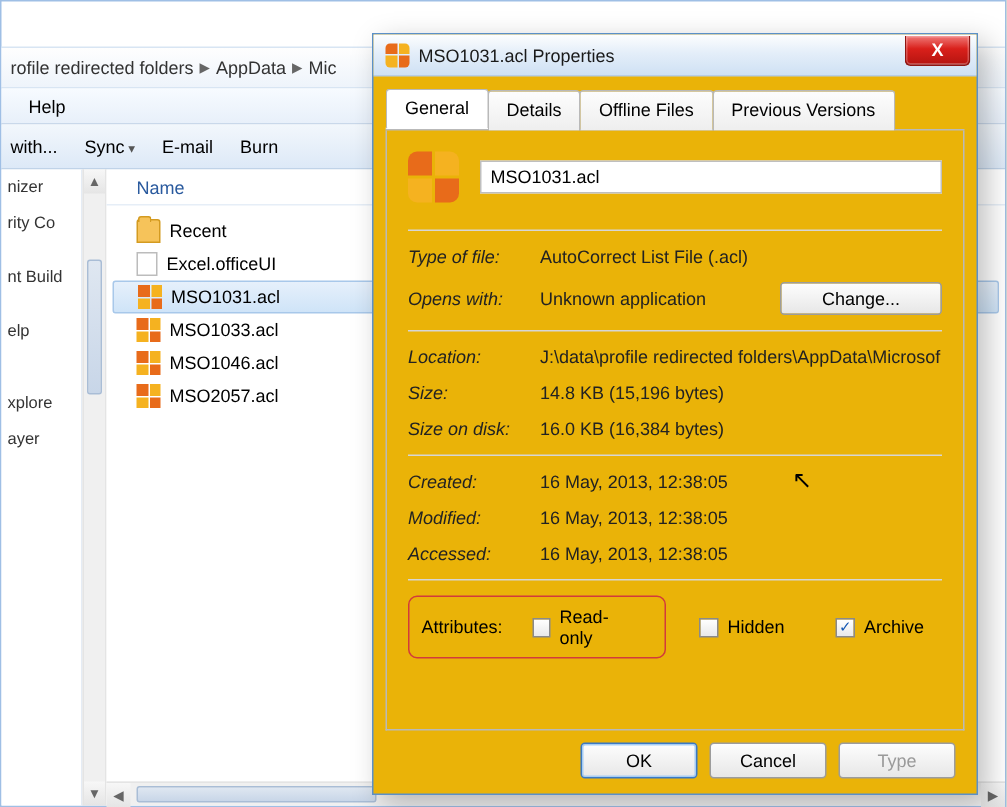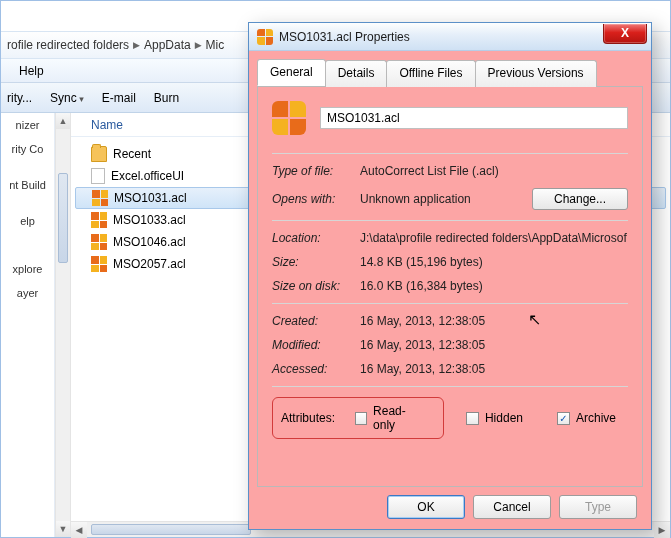--- a/index.html
+++ b/index.html
@@ -8,21 +8,21 @@
   
   .explorer { position: absolute; left: 0; top: 0; width: 671px; height: 538px; background: #fff; border: 1px solid #9fbfe5; }
   .crumbbar { position: absolute; top: 30px; left: 0; right: 0; height: 28px; border-top: 1px solid #d8e5f3; border-bottom: 1px solid #d8e5f3; background: linear-gradient(#fefefe, #eef4fb); color: #333; display: flex; align-items: center; padding-left: 6px; overflow: hidden; white-space: nowrap; }
   .crumbbar .sep { margin: 0 4px; font-size: 9px; color: #666; }
   .menubar { position: absolute; top: 58px; left: 0; right: 0; height: 24px; background: linear-gradient(#f7fbff,#e8f0fa); border-bottom: 1px solid #c9d8ea; display: flex; align-items: center; padding-left: 10px; }
   .menubar span { padding: 3px 8px; }
   .toolbar { position: absolute; top: 82px; left: 0; right: 0; height: 30px; background: linear-gradient(#f2f7fc,#dde9f7); border-bottom: 1px solid #c0d3e8; display: flex; align-items: center; padding-left: 6px; gap: 18px; }
   .toolbar .drop:after{ content:" ▾"; font-size:9px; color:#555;}
 
   .sidebar { position: absolute; top: 112px; left: 0; width: 54px; bottom: 0; border-right: 1px solid #e5ecf5; background: #fff; color: #333; }
-  .sidebar div { padding: 6px 4px; overflow: hidden; white-space: nowrap; text-align: center; font-size: 11px; }
+  .sidebar div { padding: 6px 4px; overflow: hidden; white-space: nowrap; text-align: left; font-size: 11px; }
 
   .vscroll { position:absolute; top:112px; left:54px; width:16px; bottom:0; background:#f0f0f0; border-left:1px solid #e4e4e4; border-right:1px solid #e4e4e4;}
   .vscroll .up,.vscroll .dn{height:16px;background:linear-gradient(#f7f7f7,#e5e5e5);text-align:center;font-size:9px;line-height:16px;color:#666;}
   .vscroll .dn{position:absolute;bottom:0;width:100%;}
   .vscroll .thumb{position:absolute;left:2px;right:2px;top:60px;height:90px;background:linear-gradient(#dfe7f1,#c8d6e8);border:1px solid #a9bdd6;border-radius:2px;}
 
   .listarea { position: absolute; top: 112px; left: 70px; right: 0; bottom: 0; background: #fff; }
   .colhead { height: 24px; border-bottom: 1px solid #e6eef7; display:flex; align-items:center; padding-left: 20px; color:#2a5a9e;}
   .items { padding: 6px 0; }
   .item { display:flex; align-items:center; height:22px; padding-left: 20px; gap:6px;}
@@ -35,21 +35,21 @@
   .ico-acl span:nth-child(2){background:#f5b220;}
   .ico-acl span:nth-child(3){background:#f5b220;}
   .ico-acl span:nth-child(4){background:#e86b1a;}
 
   .hscroll { position:absolute; left:70px; right:0; bottom:0; height:16px; background:#f0f0f0; border-top:1px solid #e4e4e4;}
   .hscroll .lft,.hscroll .rgt{width:16px;height:16px;background:linear-gradient(#f7f7f7,#e5e5e5);text-align:center;font-size:9px;line-height:16px;color:#666;display:inline-block;}
   .hscroll .rgt{float:right;}
   .hscroll .thumb{position:absolute;top:2px;bottom:2px;left:20px;width:160px;background:linear-gradient(#dfe7f1,#c8d6e8);border:1px solid #a9bdd6;border-radius:2px;}
 
   
-  .dialog { position:absolute; top:22px; left:248px; width:404px; height:508px; background:#fca5a5; border:1px solid #5b90c8; box-shadow: 6px 6px 18px rgba(0,0,0,0.25);}
+  .dialog { position:absolute; top:22px; left:248px; width:404px; height:508px; background:#eab308; border:1px solid #5b90c8; box-shadow: 6px 6px 18px rgba(0,0,0,0.25);}
   .titlebar { height:28px; background:linear-gradient(#fdfefe,#e4eef9 45%,#cfe1f4); border-bottom:1px solid #b6cde6; display:flex; align-items:center; padding:0 4px 0 8px; gap:6px;}
   .titlebar .ticon{ width:16px;height:16px; display:grid; grid-template-columns:1fr 1fr; grid-template-rows:1fr 1fr; gap:1px;}
   .titlebar .ticon span:nth-child(1){background:#e86b1a;border-radius:3px 0 0 0;}
   .titlebar .ticon span:nth-child(2){background:#f5b220;border-radius:0 3px 0 0;}
   .titlebar .ticon span:nth-child(3){background:#f5b220;border-radius:0 0 0 3px;}
   .titlebar .ticon span:nth-child(4){background:#e86b1a;border-radius:0 0 3px 0;}
   .titlebar .title{ flex:1; color:#1a1a1a;}
   .closebtn { width:44px; height:20px; margin-top:-6px; background:linear-gradient(#f07a78,#d9201b 45%,#b51410); border:1px solid #8f1511; border-top:none; border-radius:0 0 4px 4px; color:#fff; text-align:center; font-weight:bold; line-height:18px; box-shadow: inset 0 0 0 1px rgba(255,255,255,0.25);}
   
   .tabstrip { display:flex; margin:8px 8px 0 8px; border-bottom:1px solid #b9b9b9; }
@@ -64,21 +64,21 @@
   .bigicon span:nth-child(2){background:#f5b220;border-radius:0 6px 0 0;}
   .bigicon span:nth-child(3){background:#f5b220;border-radius:0 0 0 6px;}
   .bigicon span:nth-child(4){background:#e86b1a;border-radius:0 0 6px 0;}
   .namebox { flex:1; height:22px; border:1px solid #bfbfbf; padding:0 6px; line-height:20px; background:#fff;}
   
   hr.sep { border:none; border-top:1px solid #d6d6d6; margin:4px 0 10px 0;}
 
   .kv { display:flex; margin-bottom:10px; align-items:center;}
   .kv .k { width:88px; color:#222;font-style:italic;}
   .kv .v { flex:1; color:#222; white-space:nowrap; overflow:hidden;}
-  .changebtn{ width:96px; height:22px; border:1px solid #9c9c9c; background:linear-gradient(#fdfdfd,#e7e7e7); border-radius:3px; text-align:center; line-height:20px; margin-left:8px;}
+  .changebtn{ width:108px; height:22px; border:1px solid #9c9c9c; background:linear-gradient(#fdfdfd,#e7e7e7); border-radius:3px; text-align:center; line-height:20px; margin-left:8px;}
   
   .attrred { border:1.5px solid #d23b3b; border-radius:6px; padding:6px 8px; display:flex; align-items:center; gap:6px;}
   .chk { width:13px; height:13px; border:1px solid #8a8a8a; background:linear-gradient(#fff,#e9e9e9); display:inline-flex; align-items:center; justify-content:center; font-size:10px; color:#1457b3; line-height:11px;}
   .chk.checked:before{content:"✓";}
   .albl{ margin-right:12px;}
   .attrgroup{ display:flex; align-items:center; gap:6px;}
 
   .btnrow { position:absolute; right:14px; bottom:10px; display:flex; gap:8px;}
   .btn { min-width:78px; height:24px; border:1px solid #9c9c9c; background:linear-gradient(#fdfdfd,#e7e7e7); border-radius:3px; text-align:center; line-height:22px;}
   .btn.default{ border:1px solid #3b79c3; box-shadow:0 0 0 1px #a7cdf3 inset;}
@@ -97,21 +97,21 @@
     <span>AppData</span>
     <span class="sep">▶</span>
     <span>Mic</span>
   </div>
 
   <div class="menubar">
     <span>Help</span>
   </div>
 
   <div class="toolbar">
-    <span>rity...</span>
+    <span>with...</span>
     <span class="drop">Sync</span>
     <span>E-mail</span>
     <span>Burn</span>
   </div>
 
   <div class="sidebar">
     <div>nizer</div>
     <div>rity Co</div>
     <div></div>
     <div>nt Build</div>

